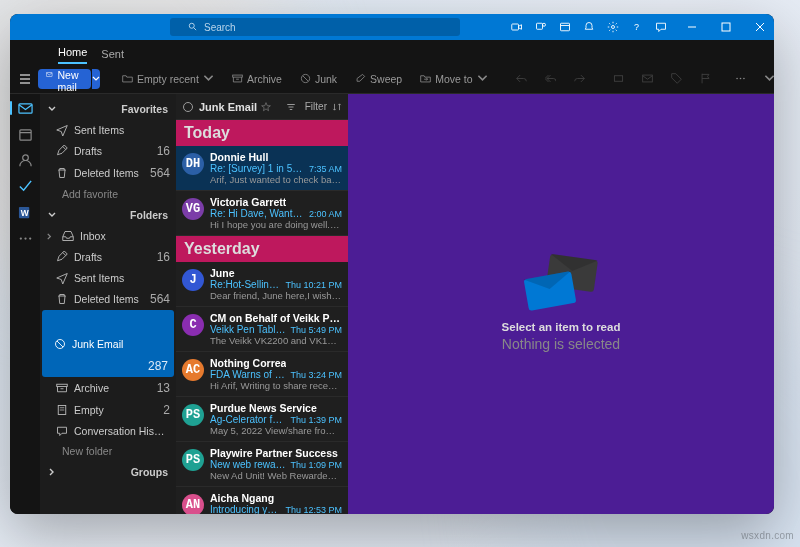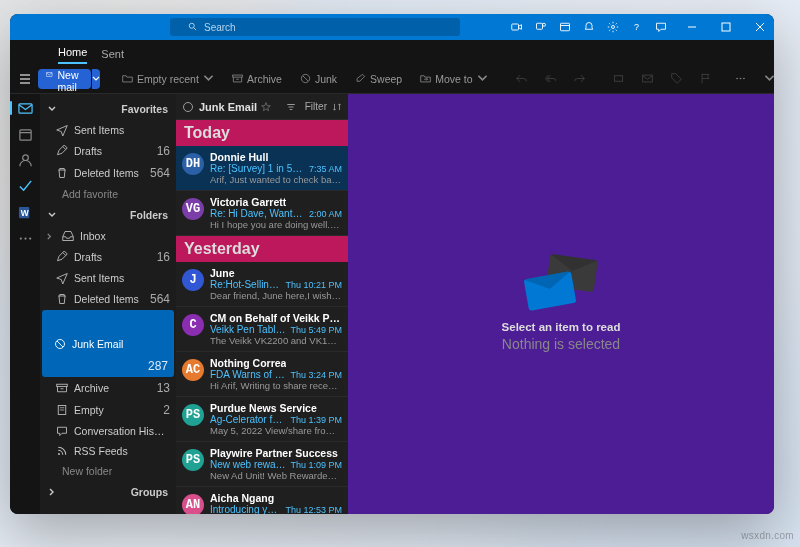--- a/index.html
+++ b/index.html
@@ -595,29 +595,20 @@
             <span class="fcount">2</span>
           </div>
           <div class="folder">
             <span class="ficon">
               <svg width="12" height="12" viewBox="0 0 16 16">
                 <path d="M2 3h12v8H8l-3 3v-3H2z" fill="none" stroke="#bbb" stroke-width="1.2"></path>
               </svg>
             </span>
             <span class="fname">Conversation His…</span>
           </div>
-          <div class="folder">
-            <span class="ficon">
-              <svg width="12" height="12" viewBox="0 0 16 16">
-                <path d="M3 3a10 10 0 0110 10M3 7a6 6 0 016 6" fill="none" stroke="#bbb" stroke-width="1.4"></path>
-                <circle cx="4" cy="12" r="1.3" fill="#bbb"></circle>
-              </svg>
-            </span>
-            <span class="fname">RSS Feeds</span>
-          </div>
         </div>
       <div class="folder dim">
           <span>New folder</span>
         </div>
 
       <div class="section-header">
         <svg viewBox="0 0 8 8">
             <path d="M2 1l3 3-3 3" fill="none" stroke="#ccc" stroke-width="1.4"></path>
           </svg>
         <span>Groups</span>

